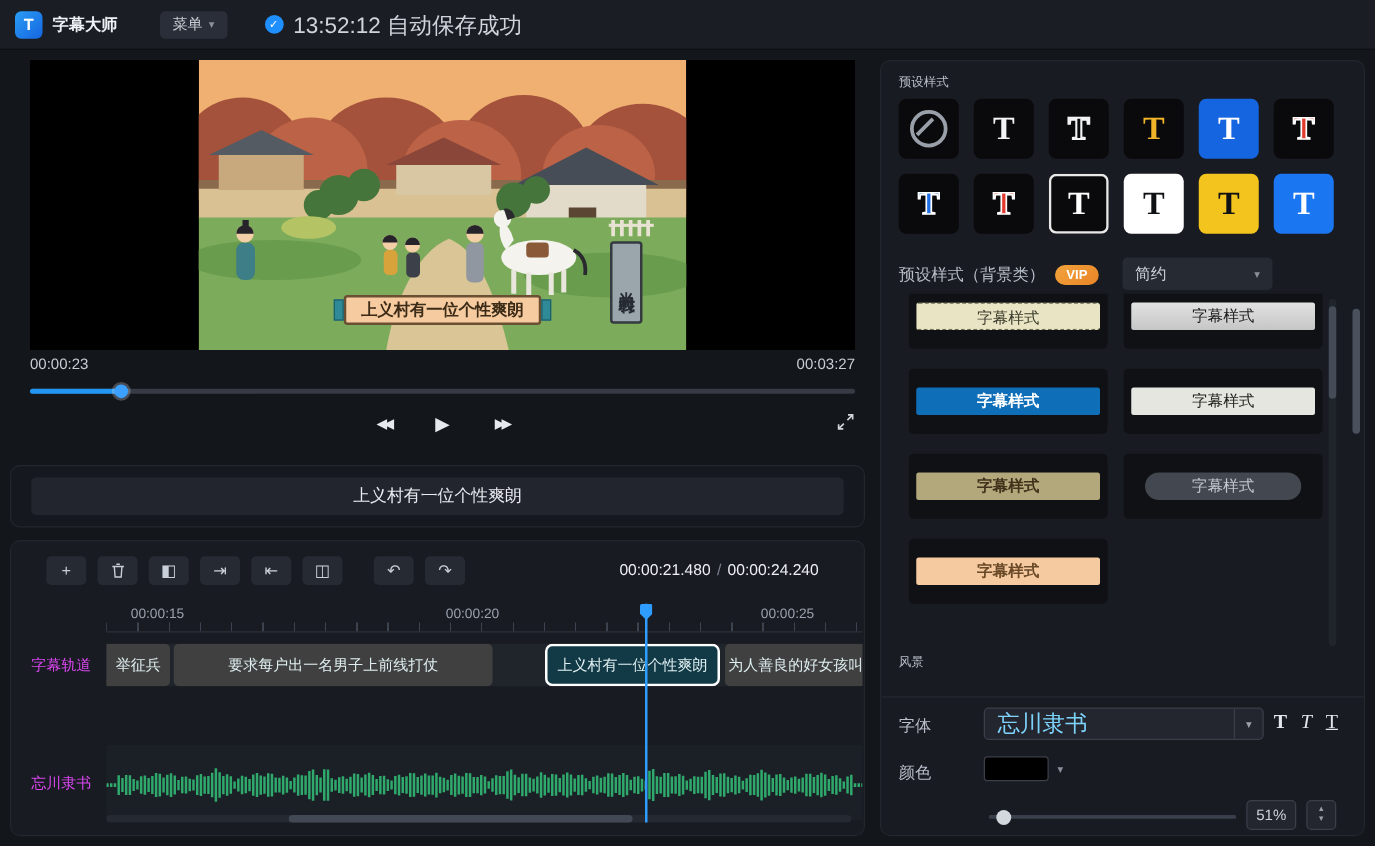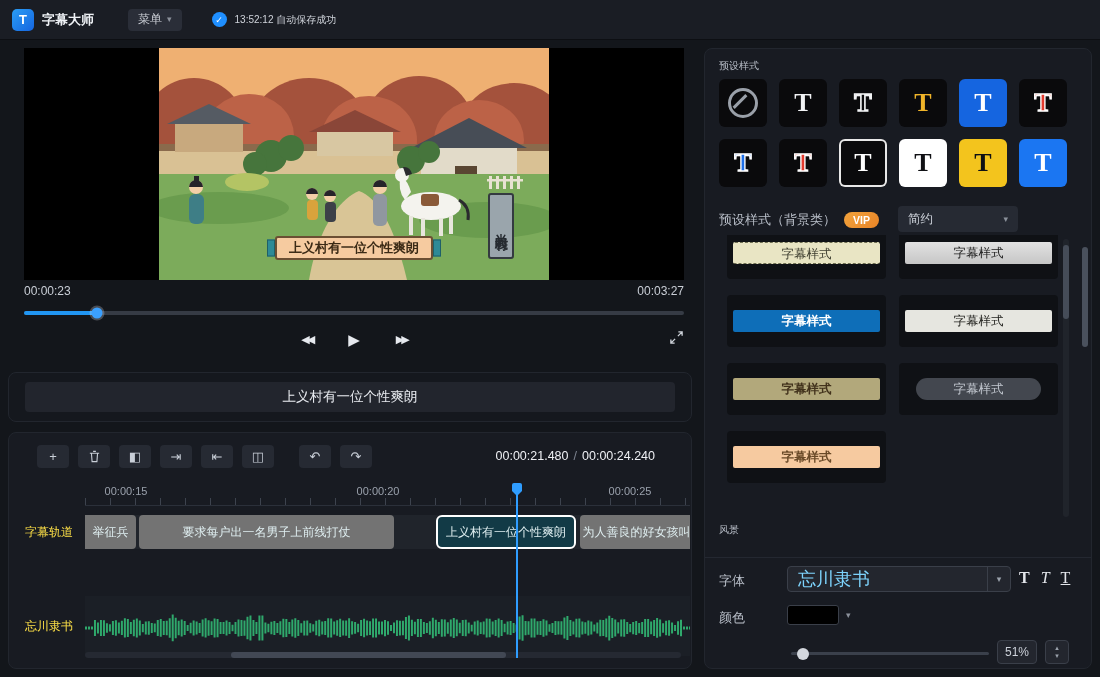--- a/index.html
+++ b/index.html
@@ -13,21 +13,21 @@
             justify-content:space-between;padding:0 12px;box-sizing:border-box;}
   .tb-left,.tb-right{display:flex;align-items:center;}
   .logo{width:22px;height:22px;border-radius:5px;background:linear-gradient(135deg,#2a9df4,#1565e0);
         display:flex;align-items:center;justify-content:center;color:#fff;font-weight:700;font-size:13px;}
   .app-name{margin-left:8px;font-size:13px;font-weight:700;color:#eef1f5;}
   .menu-btn{margin-left:34px;height:22px;background:#2a2e38;border:none;border-radius:4px;
             color:#c9cdd4;font-size:12px;display:flex;align-items:center;gap:5px;padding:0 10px;}
   .caret{font-size:9px;color:#8b919b;line-height:1;}
   .check-icon{margin-left:30px;width:15px;height:15px;border-radius:50%;background:#1f8fff;
               color:#fff;font-size:9px;display:flex;align-items:center;justify-content:center;}
-  .autosave{margin-left:8px;font-size:10px;color:#cfd3da;}
+  .autosave{margin-left:8px;font-size:18px;color:#cfd3da;}
   .version{background:#262a33;padding:2px 7px;border-radius:3px;font-size:11px;color:#b6bcc6;}
   .avatar{width:25px;height:25px;border-radius:50%;background:#454b56;margin-left:16px;
           display:flex;align-items:center;justify-content:center;overflow:hidden;}
   .export-btn{margin-left:16px;height:25px;background:#1e88e5;border:none;border-radius:4px;
               color:#fff;font-size:12px;display:flex;align-items:center;gap:6px;padding:0 12px;}
   .win-controls{display:flex;margin-left:14px;}
   .win-btn{width:26px;text-align:center;color:#c3c8d0;font-size:13px;line-height:26px;}
 
   
   .video{position:absolute;left:24px;top:48px;width:660px;height:232px;background:#000;overflow:hidden;}
@@ -72,24 +72,24 @@
   .tbtn.grp{margin-left:16px;}
   .tl-timecode{position:absolute;right:36px;top:16px;font-size:12.5px;color:#eef0f4;}
   .tl-timecode .sep{color:#7e8591;margin:0 5px;}
   .ruler{position:absolute;left:76px;right:1px;top:50px;height:22px;border-bottom:1px solid #2b303a;
          background:repeating-linear-gradient(90deg,#3d434e 0 1px,transparent 1px 25px) bottom/100% 7px no-repeat;}
   .ruler-label{position:absolute;bottom:8px;transform:translateX(-50%);font-size:11px;color:#9aa1ac;padding-left:24px;}
   .lane{position:absolute;left:0;width:100%;}
   .lane-sub{top:82px;height:34px;}
   .lane-audio{top:163px;height:60px;}
   .lane-label{position:absolute;left:16px;top:0;bottom:0;display:flex;align-items:center;
-              font-size:12px;color:#fde047;}
+              font-size:12px;color:#d946ef;}
   .lane-strip{position:absolute;left:76px;right:1px;top:0;bottom:0;background:#20242b;overflow:hidden;}
   .lane-audio .lane-strip{background:#1b1f26;}
-  .clip{position:absolute;top:0;height:34px;box-sizing:border-box;background:#737373;color:#dfeef0;
+  .clip{position:absolute;top:0;height:34px;box-sizing:border-box;background:#404040;color:#dfeef0;
         font-size:12px;display:flex;align-items:center;justify-content:center;border-radius:4px;
         overflow:hidden;white-space:nowrap;}
   .c1{left:0;width:51px;border-radius:0 4px 4px 0;}
   .c2{left:54px;width:255px;}
   .c3{left:351px;width:140px;background:#123a46;border:2px solid #ffffff;border-radius:6px;z-index:3;}
   .c4{left:495px;width:113px;border-radius:4px 0 0 4px;}
   .wave{position:absolute;left:0;top:0;width:100%;height:60px;}
   .h-scroll{position:absolute;left:76px;right:10px;top:219px;height:6px;background:#252932;border-radius:3px;}
   .h-thumb{position:absolute;left:146px;width:275px;height:6px;background:#424854;border-radius:3px;}
   .playhead-line{position:absolute;left:507px;top:50px;width:2px;height:175px;background:#2f9dff;z-index:5;}

